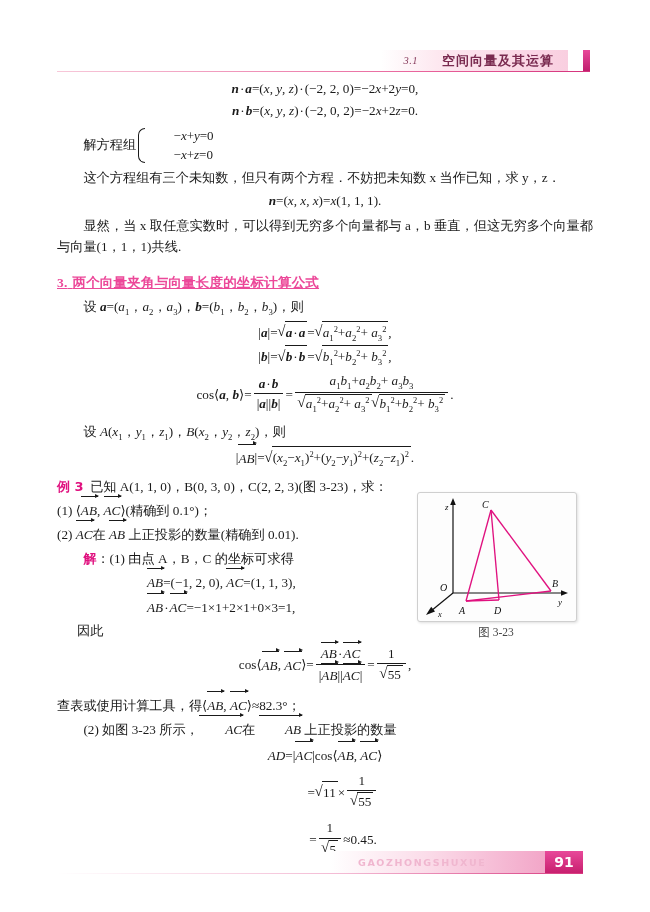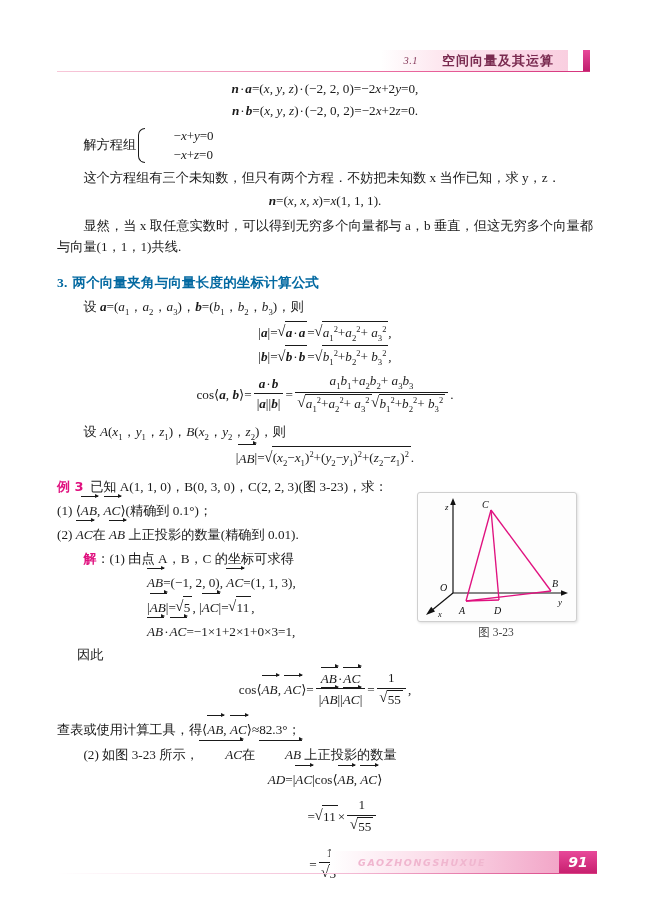--- a/index.html
+++ b/index.html
@@ -89,22 +89,23 @@
   .mathvar { font-family: "Liberation Serif", serif; font-style: italic; }
   .bvec { font-family: "Liberation Serif", serif; font-style: italic; font-weight: bold; }
   .dotop { padding: 0 1px; }
 
   
   .sec-head {
     margin: 16px 0 4px 0;
     font-family: "DejaVu Sans", sans-serif;
     font-size: 13.5px;
     font-weight: bold;
-    color: #0369a1;
+    color: #ec4899;
     letter-spacing: 0.2px;
+    text-decoration: underline;
   }
   .sec-head .num { font-family: "Liberation Serif", serif; }
 
   
   .ex-label {
     color: #e0117f;
     font-family: "DejaVu Sans", sans-serif;
     font-weight: bold;
     font-size: 13px;
   }
@@ -219,24 +220,23 @@
     width: 158px;
     text-align: center;
     font-size: 11.5px;
     color: #444;
   }
 
   
   .footer {
     position: absolute;
     left: 330px;
-    right: 53px;
+    right: 67px;
     bottom: 47px;
     height: 14px;
-    font-style: italic;
   }
   .footer-band {
     position: absolute;
     left: 0;
     right: 38px;
     top: 0;
     height: 22px;
     background: linear-gradient(to right, #ffffff 0%, #fbdce9 45%, #f2a6c8 100%);
     display: flex;
     align-items: center;
@@ -339,23 +339,20 @@
   </p>
   <p class="para">
     (2) <span class="vecarrow">AC</span>在 <span class="vecarrow">AB</span> 上正投影的数量(精确到 0.01).
   </p>
 
   <p class="para" style="text-indent:2em;">
     <span class="sol-label">解</span><span>：(1) 由点 A，B，C 的坐标可求得</span>
   </p>
   <p class="para" style="padding-left:90px;">
     <span class="vecarrow">AB</span>=(−1, 2, 0), <span class="vecarrow">AC</span>=(1, 1, 3),
-  </p>
-  <p class="para" style="padding-left:90px;">
-    |<span class="vecarrow">AB</span>|=<span class="sqrt">5</span>, |<span class="vecarrow">AC</span>|=<span class="sqrt">11</span>,
   </p>
   <p class="para" style="padding-left:90px;">
     <span class="vecarrow">AB</span><span class="dotop">·</span><span class="vecarrow">AC</span>=−1×1+2×1+0×3=1,
   </p>
 
   <p class="para" style="margin-top:2px;margin-left:20px;">因此</p>
 
   <p class="eqline" style="margin-top:6px;">
     cos⟨<span class="vecarrow">AB</span>, <span class="vecarrow">AC</span>⟩=<span class="frac"><span class="num-part"><span class="vecarrow">AB</span><span class="dotop">·</span><span class="vecarrow">AC</span></span><span class="den-part">|<span class="vecarrow">AB</span>||<span class="vecarrow">AC</span>|</span></span>=<span class="frac"><span class="num-part">1</span><span class="den-part"><span class="sqrt">55</span></span></span>,
   </p>

